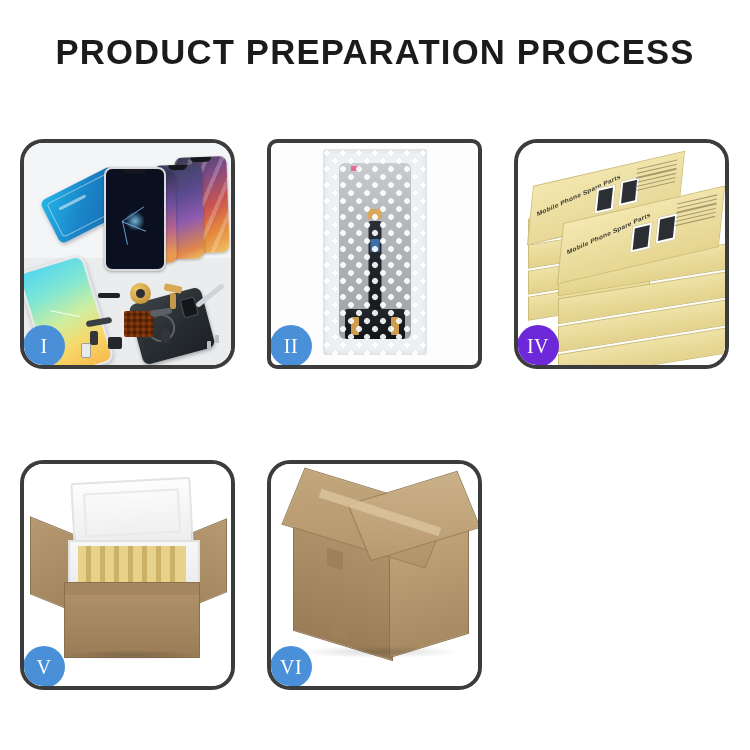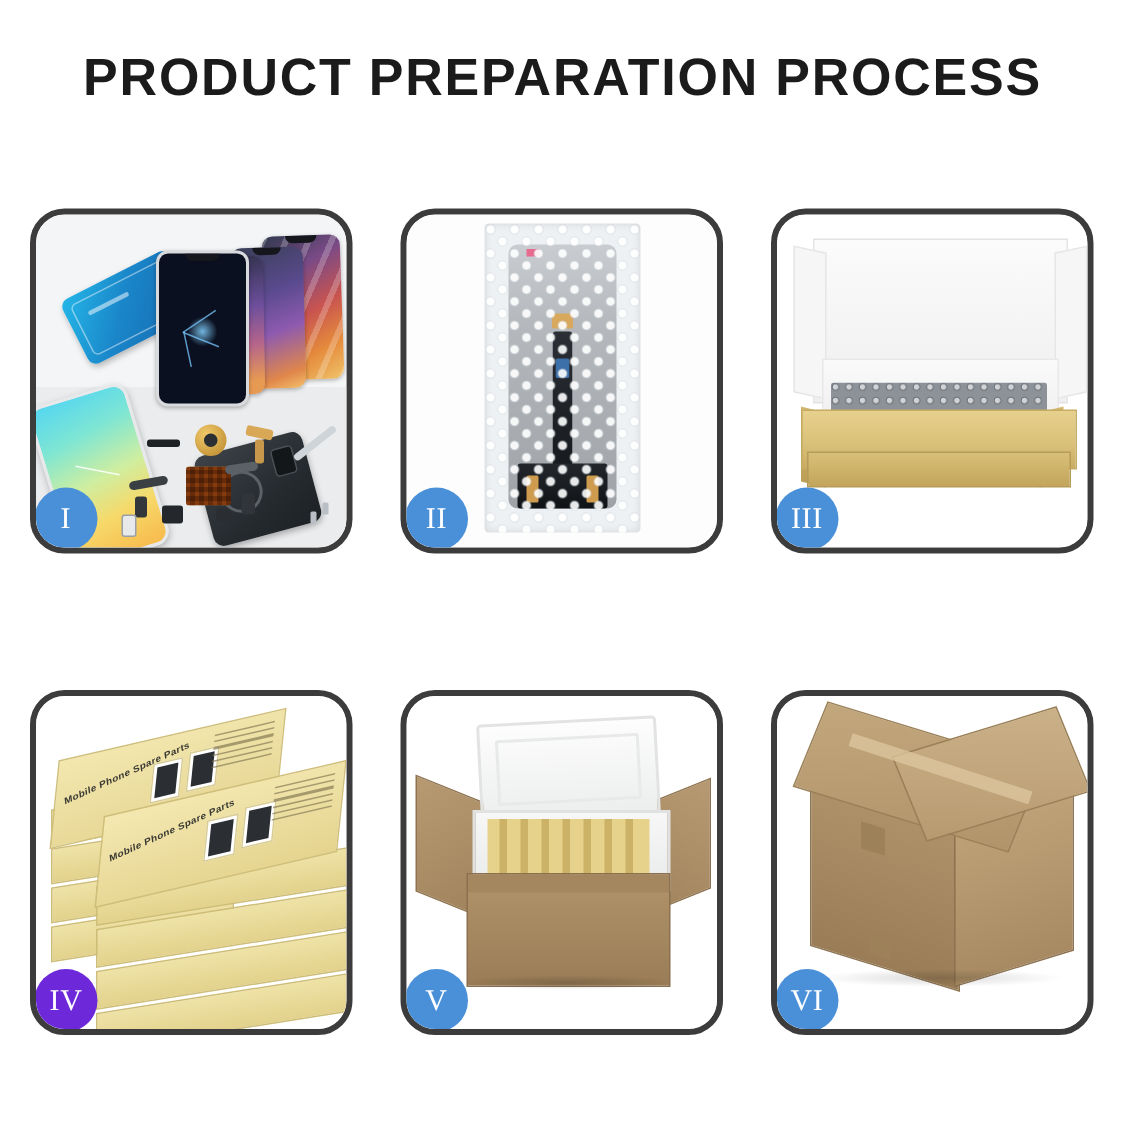--- a/index.html
+++ b/index.html
@@ -410,51 +410,38 @@
       <div class="part pt-sq1"></div>
       <div class="part pt-sq2"></div>
       <div class="part pt-flex3"></div>
       <div class="part pt-screw1"></div>
       <div class="part pt-screw2"></div>
       <div class="part pt-tool"></div>
     </div>
     <div class="badge" style="background: rgb(74, 144, 217); color: rgb(255, 255, 255);">I</div>
   </div>
 
-  <div class="panel" style="border-color: rgb(60, 60, 60);">
+  <div class="panel" style="border-color: rgb(60, 60, 60); border-radius: 10px;">
     <div class="panel-stage">
       <div class="p2-bg"></div>
       <div class="bubblebag">
         <div class="lcd">
           <span class="pinklabel"></span>
           <span class="goldtab"></span>
           <span class="flex"></span>
           <span class="ic"></span>
           <span class="base"></span>
           <span class="conn-l"></span>
           <span class="conn-r"></span>
         </div>
       </div>
     </div>
     <div class="badge" style="background: rgb(74, 144, 217); color: rgb(255, 255, 255);">II</div>
   </div>
 
-  <div class="panel" style="border-color: rgb(60, 60, 60);">
-    <div class="panel-stage">
-      <div class="p3-bg"></div>
-      <div class="k3-lid"></div>
-      <div class="k3-foam"></div>
-      <div class="k3-inner"></div>
-      <div class="k3-wall-l"></div>
-      <div class="k3-wall-r"></div>
-      <div class="k3-tray"></div>
-      <div class="k3-tray-front"></div>
-    </div>
-    <div class="badge" style="background: rgb(74, 144, 217); color: rgb(255, 255, 255);">III</div>
-  </div>
 
   <div class="panel" style="border-color: rgb(60, 60, 60);">
     <div class="panel-stage">
       <div class="p4-bg"></div>
       <div class="stack">
 
         <div class="sbox sb-r1"></div>
         <div class="sbox sb-r2"></div>
         <div class="sbox sb-r3"></div>
         <div class="sbox sb-r4"></div>

